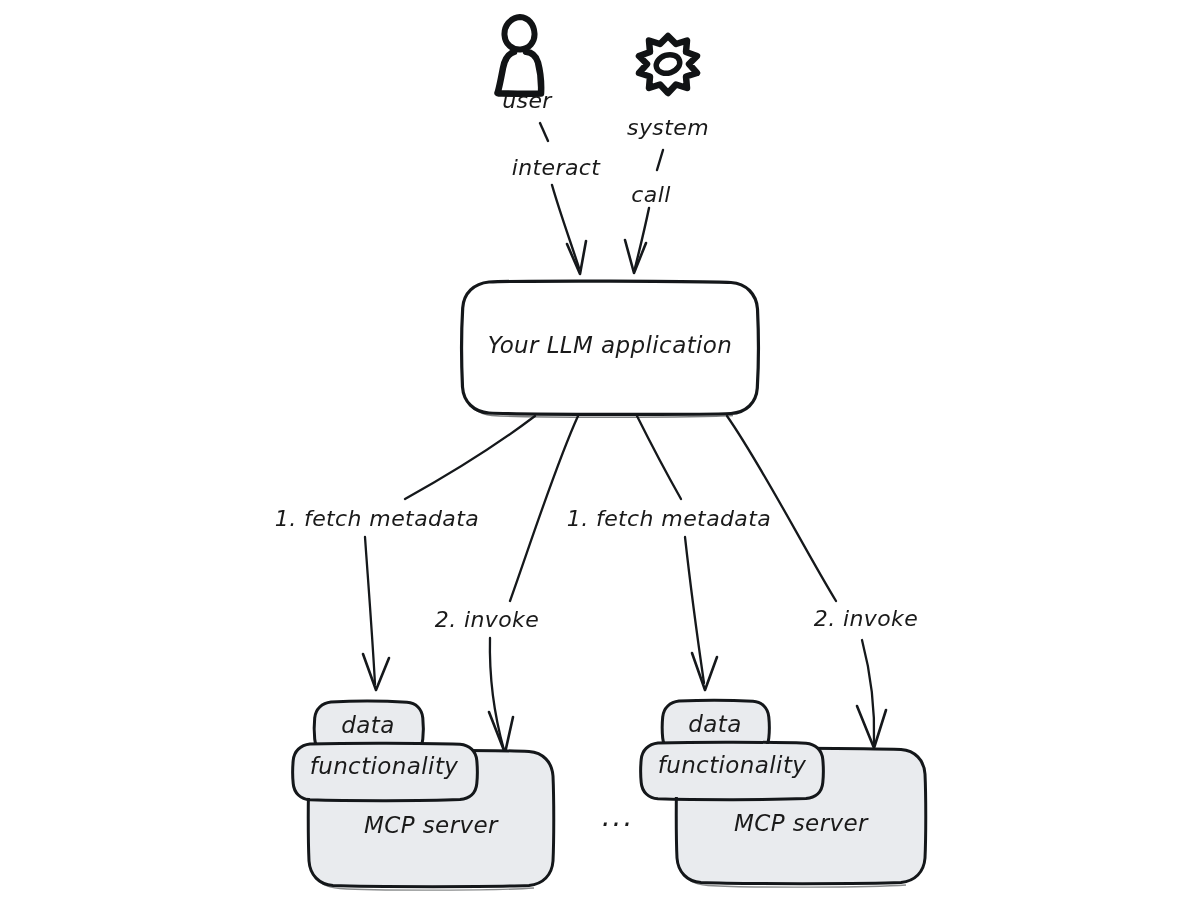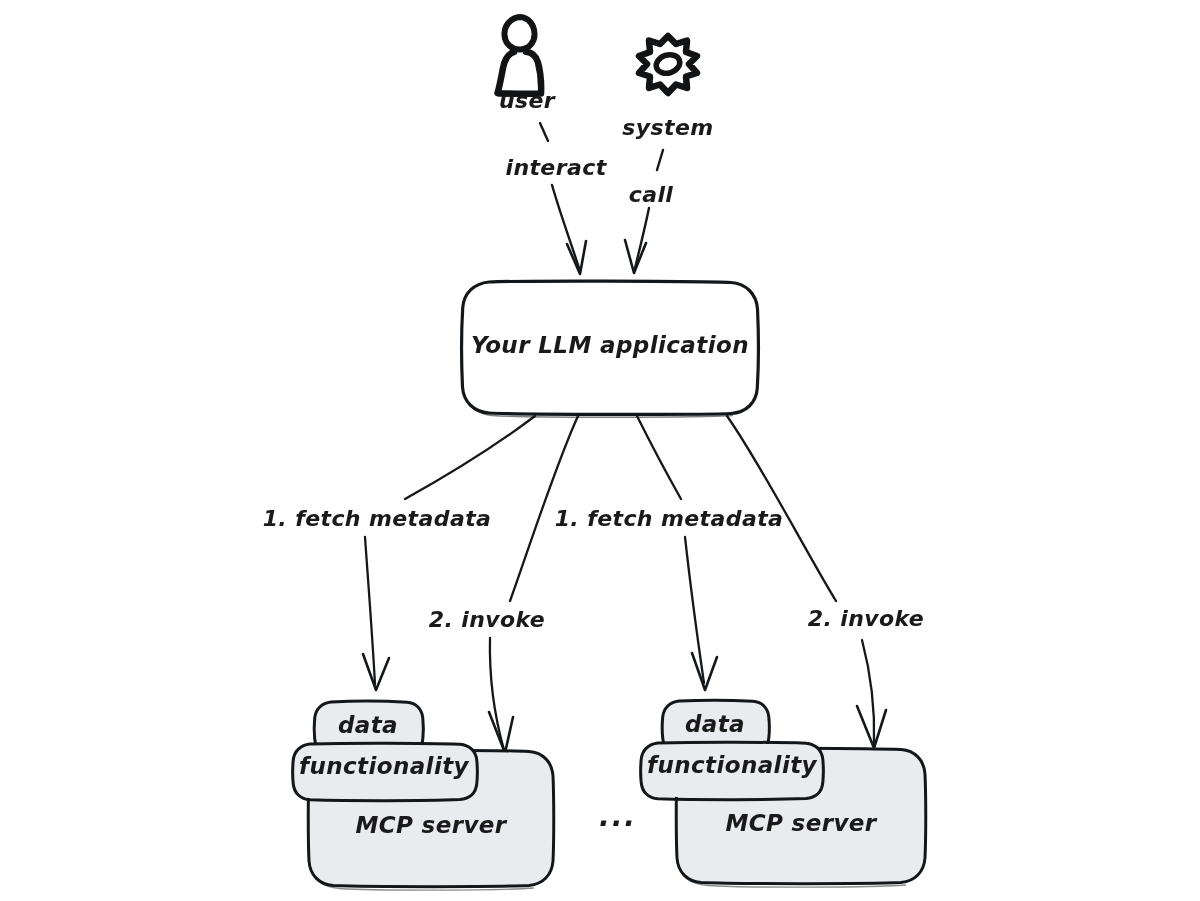--- a/index.html
+++ b/index.html
@@ -10,21 +10,20 @@
   }
   body {
     font-family: "DejaVu Sans", sans-serif;
   }
   #canvas {
     position: relative;
     width: 1200px;
     height: 901px;
     background: #ffffff;
     overflow: hidden;
-    font-weight: bold;
   }
   #diagram-svg {
     position: absolute;
     top: 0;
     left: 0;
     width: 1200px;
     height: 901px;
   }
   .hand-text {
     font-family: "DejaVu Sans", sans-serif;

